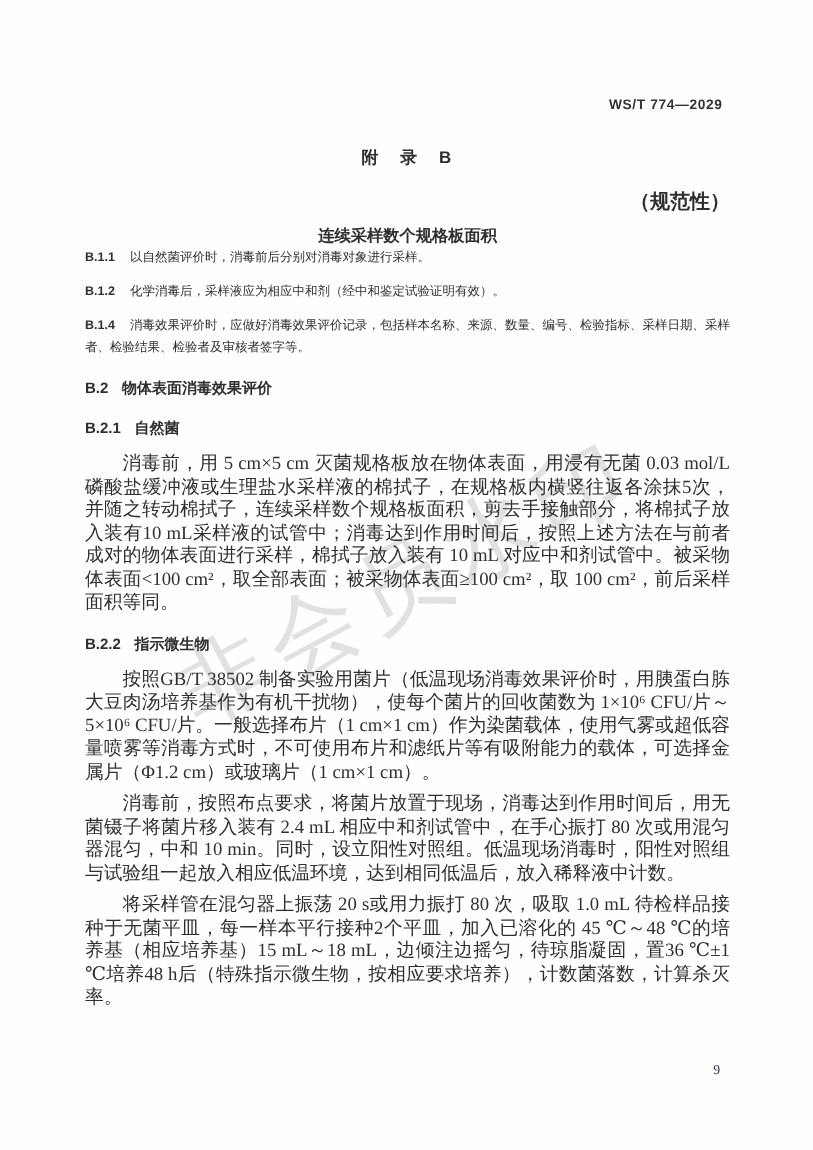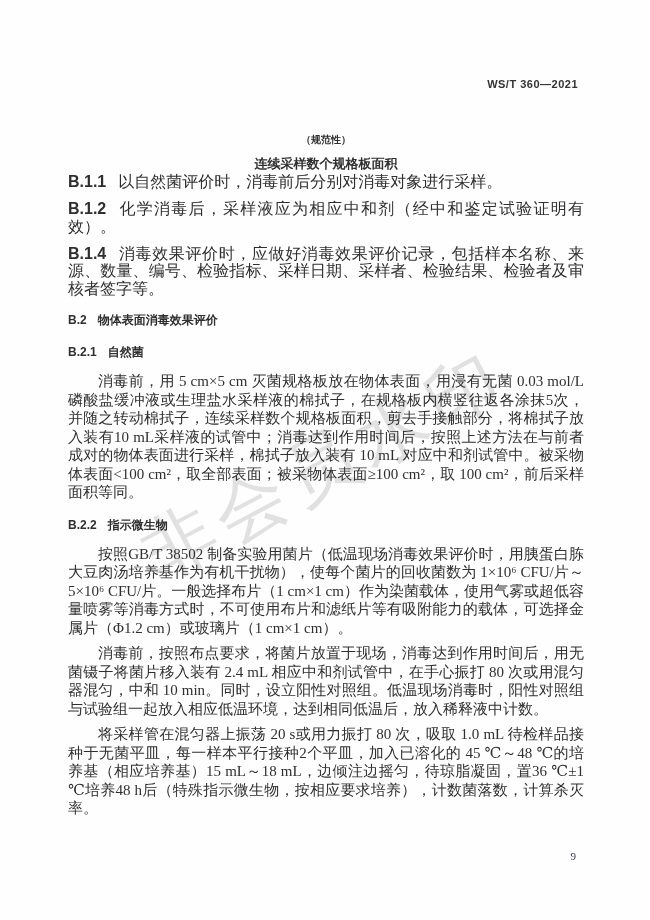--- a/index.html
+++ b/index.html
@@ -49,43 +49,43 @@
   }
   .title-appendix {
     text-align: center;
     font-family: "Liberation Sans", "DejaVu Sans", sans-serif;
     font-weight: 700;
     font-size: 13.5px;
     letter-spacing: 2px;
     margin: 0 0 9px 0;
   }
   .title-normative {
-    text-align: center;
+    text-align: right;
     font-family: "Liberation Sans", "DejaVu Sans", sans-serif;
     font-weight: 700;
-    font-size: 10px;
+    font-size: 16px;
     margin: 16px 0 8px 0;
   }
   .title-subject {
     text-align: center;
     font-family: "Liberation Sans", "DejaVu Sans", sans-serif;
     font-weight: 700;
     font-size: 13px;
     margin: 0 0 0 0;
   }
   .h2, .h3 {
     font-family: "Liberation Sans", "DejaVu Sans", sans-serif;
     font-weight: 700;
     font-size: 12px;
     margin: 15px 0 11px 0;
   }
   .h2.first { margin-top: 19px; }
   .hnum { margin-right: 11px; }
   p.clause {
-    font-size: 16px;
+    font-size: 10px;
     line-height: 17.5px;
     text-align: justify;
     margin: 0 0 9.5px 0;
   }
   .clabel {
     font-family: "Liberation Sans", "DejaVu Sans", sans-serif;
     font-weight: 700;
     margin-right: 12px;
   }
   p.para {
@@ -102,26 +102,27 @@
     font-size: 11px;
     color: #3a3a4a;
     z-index: 2;
   }
 </style>
 </head>
 <body>
 
 <div class="page">
 
-  <div class="doc-code">WS/T 360—2021</div>
+  <div class="doc-code">WS/T 774—2029</div>
 
   <div class="watermark">非会员水印</div>
 
   <div class="content">
 
+    <div class="title-appendix">附　录　B</div>
     <div class="title-normative">（规范性）</div>
     <div class="title-subject">连续采样数个规格板面积</div>
 
 
     <p class="clause">
       <span class="clabel">B.1.1</span><span>以自然菌评价时，消毒前后分别对消毒对象进行采样。</span>
     </p>
     <p class="clause">
       <span class="clabel">B.1.2</span><span>化学消毒后，采样液应为相应中和剂（经中和鉴定试验证明有效）。</span>
     </p>

